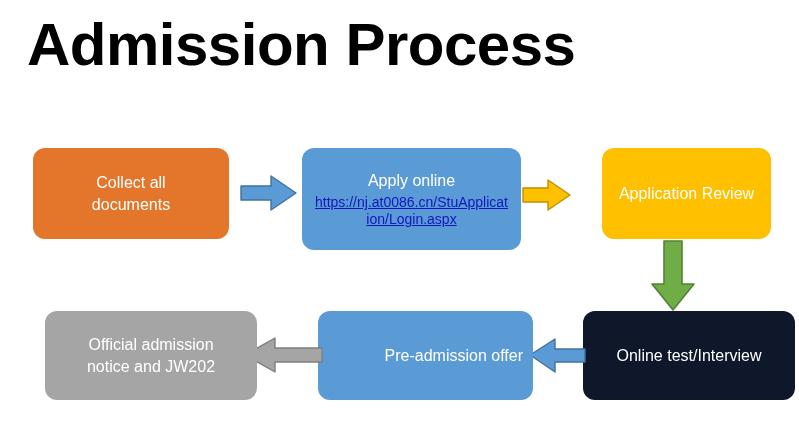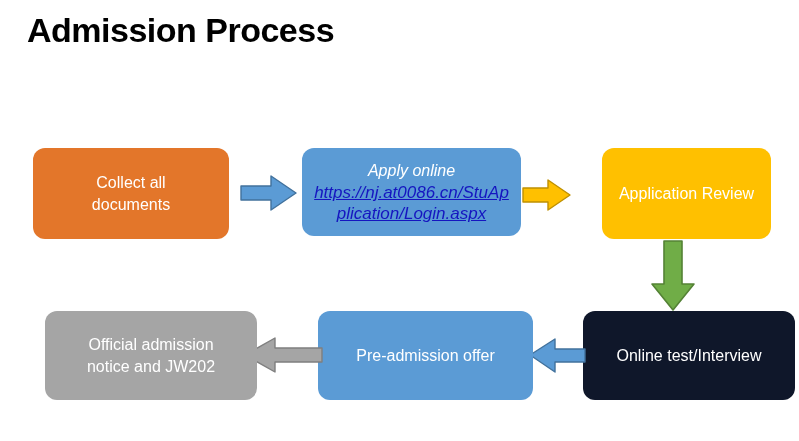--- a/index.html
+++ b/index.html
@@ -14,21 +14,21 @@
     background: #ffffff;
     overflow: hidden;
     font-family: "Liberation Sans", sans-serif;
   }
 
   
   #page-title {
     position: absolute;
     left: 27px;
     top: 12px;
-    font-size: 34px;
+    font-size: 60px;
     font-weight: bold;
     color: #000000;
     letter-spacing: -0.5px;
     line-height: 1.1;
     white-space: nowrap;
   }
 
   
   .node {
     position: absolute;
@@ -43,21 +43,21 @@
     font-size: 16px;
     line-height: 1.35;
     padding: 4px 10px;
   }
   .node .node-label {
     display: block;
     white-space: pre-line;
   }
   .node-link {
     display: block;
-    font-size: 17px;
+    font-size: 14px;
     line-height: 1.2;
     color: #1515c0;
     text-decoration: underline;
     word-break: break-all;
     margin-top: 2px;
     max-width: 195px;
   }
 
   
   .n-orange { background: #E3762A; }
@@ -83,21 +83,21 @@
     <span class="node-label">Collect all
 documents</span>
   </div>
 
   <div class="arrow" style="left:240px; top:174px;">
     <svg width="58" height="38" viewBox="0 0 58 38">
       <polygon points="1,12 31,12 31,2 56,19 31,36 31,26 1,26" fill="#5B9BD5" stroke="#41719C" stroke-width="1.4" stroke-linejoin="round"></polygon>
     </svg>
   </div>
 
-  <div class="node n-blue" style="left:302px; top:148px; width:219px; height:88px;font-style:italic;">
+  <div class="node n-blue" style="left:302px; top:148px; width:219px; height:102px;">
     <span class="node-label">Apply online</span>
     <a class="node-link" href="#">https://nj.at0086.cn/StuApplication/Login.aspx</a>
   </div>
 
   <div class="arrow" style="left:522px; top:178px;">
     <svg width="50" height="34" viewBox="0 0 50 34">
       <polygon points="1,10 26,10 26,2 48,17 26,32 26,24 1,24" fill="#FFC000" stroke="#BF9000" stroke-width="1.4" stroke-linejoin="round"></polygon>
     </svg>
   </div>
 
@@ -114,21 +114,21 @@
   <div class="node n-green" style="left:583px; top:311px; width:212px; height:89px;">
     <span class="node-label">Online test/Interview</span>
   </div>
 
   <div class="arrow" style="left:528px; top:337px;">
     <svg width="58" height="37" viewBox="0 0 58 37">
       <polygon points="57,12 27,12 27,2 2,18 27,35 27,25 57,25" fill="#5B9BD5" stroke="#41719C" stroke-width="1.4" stroke-linejoin="round"></polygon>
     </svg>
   </div>
 
-  <div class="node n-blue" style="left:318px; top:311px; width:215px; height:89px;">
+  <div class="node n-blue" style="left:318px; top:311px; width:215px; height:89px;align-items:flex-end;">
     <span class="node-label">Pre-admission offer</span>
   </div>
 
   <div class="arrow" style="left:243px; top:336px;">
     <svg width="80" height="38" viewBox="0 0 80 38">
       <polygon points="79,12 32,12 32,2 2,19 32,36 32,26 79,26" fill="#A5A5A5" stroke="#7F7F7F" stroke-width="1.4" stroke-linejoin="round"></polygon>
     </svg>
   </div>
 
   <div class="node n-gray" style="left:33px; top:311px; width:212px; height:89px;">

